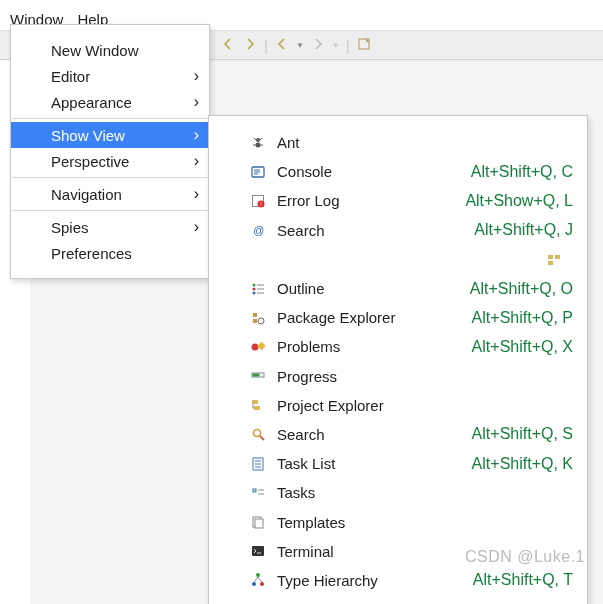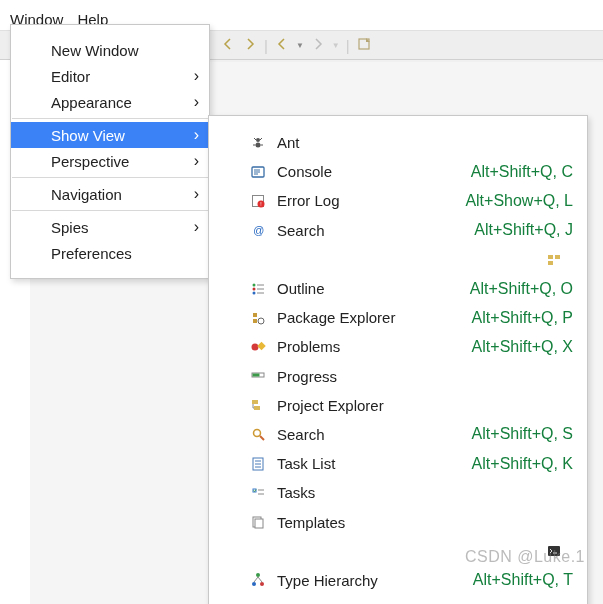--- a/index.html
+++ b/index.html
@@ -342,20 +342,21 @@
       <span class="sub-shortcut"></span>
     </div>
     <div class="menu-item">
       <span class="sub-icon">
         <svg viewBox="0 0 16 16">
           <rect x="2" y="3" width="12" height="10" rx="1" fill="#333"></rect>
           <path d="M4 6l2 2-2 2" stroke="#ddd" fill="none"></path>
           <line x1="7" y1="10" x2="11" y2="10" stroke="#ddd"></line>
         </svg>
       </span>
+      <span class="sub-label">Terminal</span>
       <span class="sub-shortcut"></span>
     </div>
     <div class="menu-item">
       <span class="sub-icon">
         <svg viewBox="0 0 16 16">
           <circle cx="8" cy="3" r="2" fill="#3a9a4a"></circle>
           <circle cx="4" cy="12" r="2" fill="#2a6ac2"></circle>
           <circle cx="12" cy="12" r="2" fill="#c93a3a"></circle>
           <line x1="8" y1="5" x2="4" y2="10" stroke="#888"></line>
           <line x1="8" y1="5" x2="12" y2="10" stroke="#888"></line>

